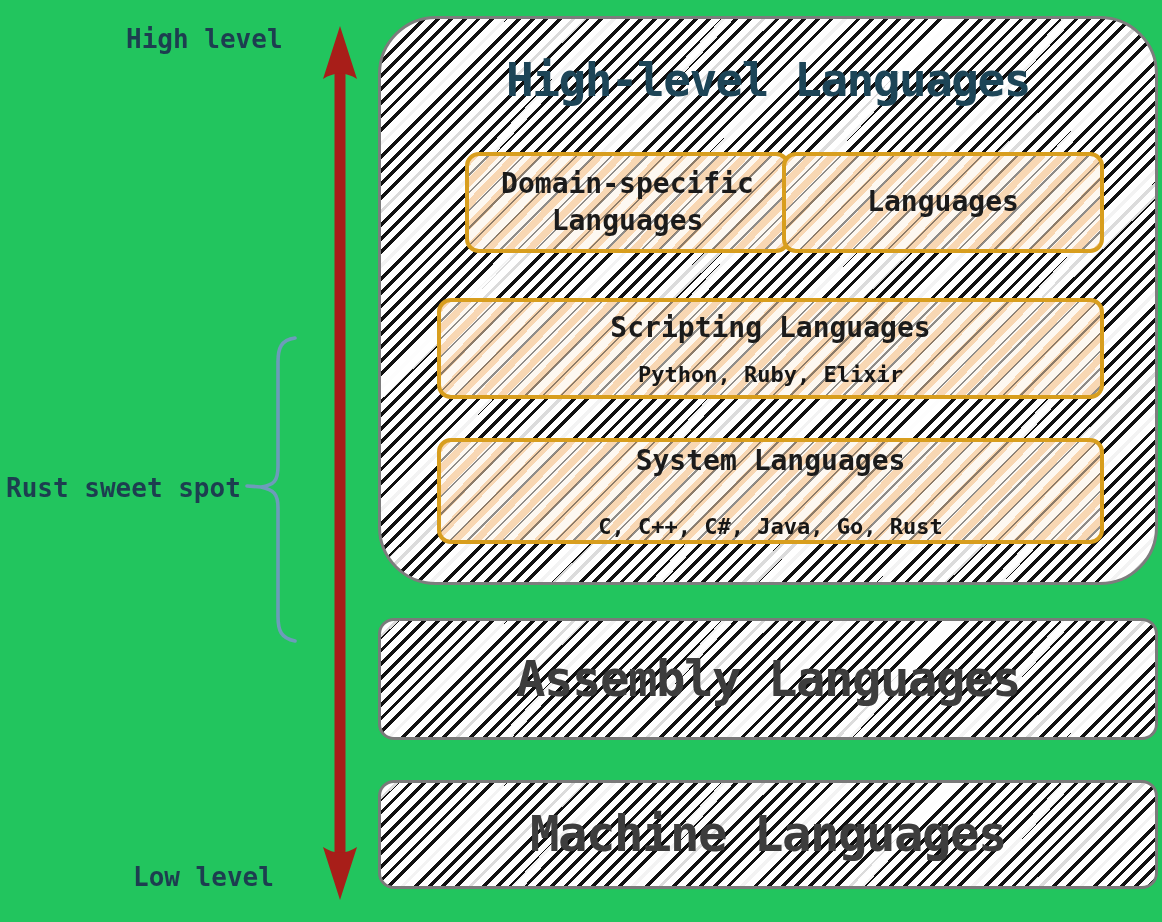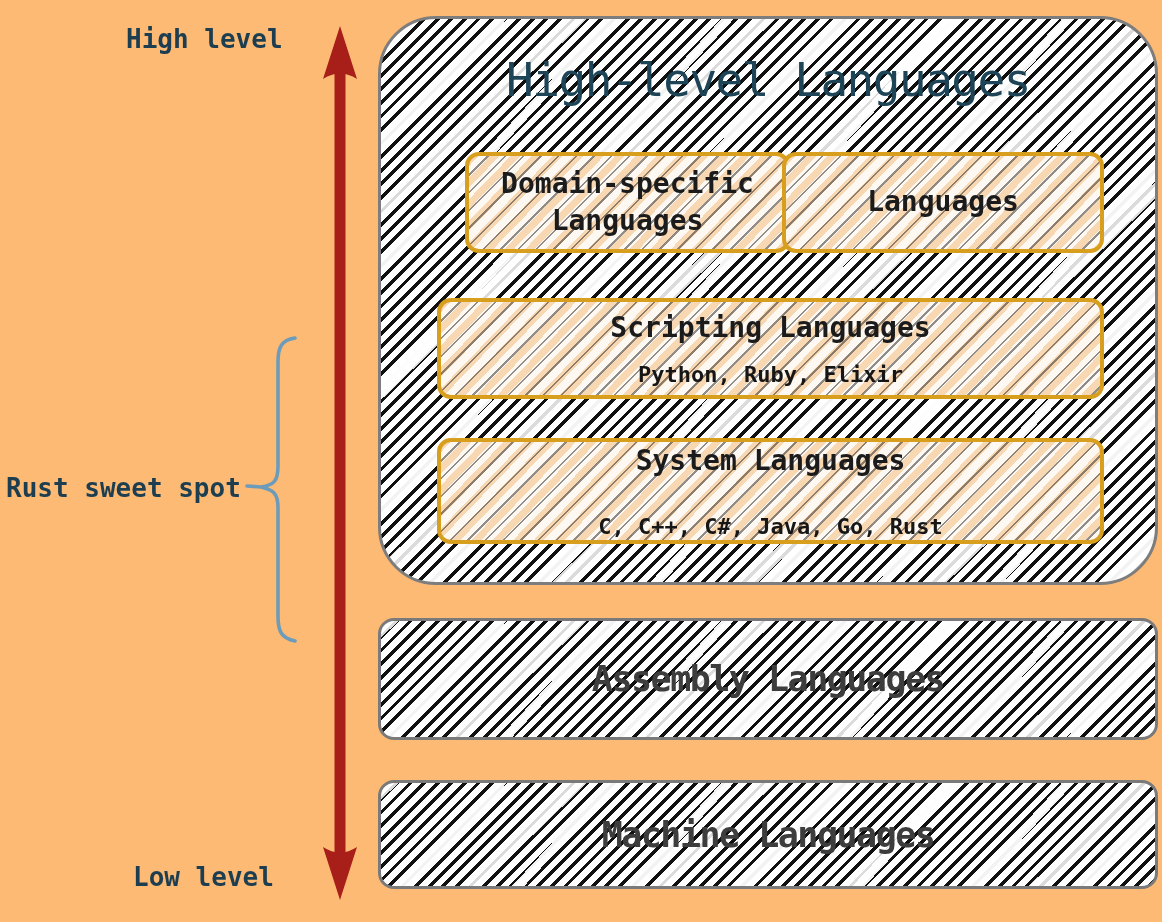--- a/index.html
+++ b/index.html
@@ -1,35 +1,35 @@
 <!DOCTYPE html>
 <html><head>
 <meta charset="utf-8">
 <style>
   html,body{margin:0;padding:0;background:#ffffff;}
   .stage{
-    position:relative;width:1162px;height:922px;background:#fdba74;
+    position:relative;width:1162px;height:922px;background:#22c55e;
     font-family:"DejaVu Sans Mono","Liberation Mono",monospace;
     overflow:hidden;
   }
   
   .hatch-dark{
     background-color:#ffffff;
     background-image:
       repeating-linear-gradient(133deg, rgba(255,255,255,0.95) 0 9px, rgba(255,255,255,0) 9px 83px),
       repeating-linear-gradient(136deg, rgba(255,255,255,0.85) 0 12px, rgba(255,255,255,0) 12px 131px),
       repeating-linear-gradient(135deg, #111111 0 3.4px, rgba(0,0,0,0) 3.4px 9.6px);
   }
   .big-box{
     position:absolute;left:378px;top:16px;width:780px;height:569px;
     border:3.5px solid #7d7d7d;border-radius:58px;box-sizing:border-box;z-index:1;
   }
   .big-title{
     position:absolute;left:0;right:0;top:34px;text-align:center;
-    font-size:46px;font-weight:normal;color:#1d4557;letter-spacing:-1.5px;z-index:2;
+    font-size:46px;font-weight:bold;color:#1d4557;letter-spacing:-1.5px;z-index:2;
   }
   
   .inner-box{
     position:absolute;z-index:2;box-sizing:border-box;
     border:4px solid #d89e1e;border-radius:14px;
     background-color:#fdf8f1;
     background-image:
       repeating-linear-gradient(135deg, rgba(25,25,25,0.48) 0 1.8px, rgba(0,0,0,0) 1.8px 12.5px),
       repeating-linear-gradient(134deg, #f8d7b3 0 7px, rgba(255,255,255,0) 7px 15px);
     display:flex;flex-direction:column;align-items:center;justify-content:center;
@@ -42,21 +42,21 @@
   .inner-title{font-size:28px;font-weight:bold;line-height:1.32;}
   .inner-examples{font-size:22px;font-weight:bold;margin-top:15px;color:#161616;}
   
   .low-box{
     position:absolute;left:378px;width:780px;z-index:1;box-sizing:border-box;
     border:3.5px solid #7a7a7a;border-radius:16px;
     display:flex;align-items:center;justify-content:center;
   }
   .box-assembly{top:618px;height:122px;}
   .box-machine {top:780px;height:109px;}
-  .low-title{font-size:35px;font-weight:bold;color:#3d3d3d;letter-spacing:-1.5px;}
+  .low-title{font-size:49px;font-weight:bold;color:#3d3d3d;letter-spacing:-1.5px;}
   
   .side-label{position:absolute;font-weight:bold;color:#1d3e50;font-size:26px;white-space:nowrap;z-index:3;}
   .label-high {left:126px;top:24px;}
   .label-low  {left:133px;top:862px;}
   .label-sweet{left:6px; top:473px;}
   .axis-arrow{position:absolute;left:320px;top:24px;z-index:3;}
   .sweet-brace{position:absolute;left:243px;top:334px;z-index:3;}
 </style>
 </head>
 <body>

